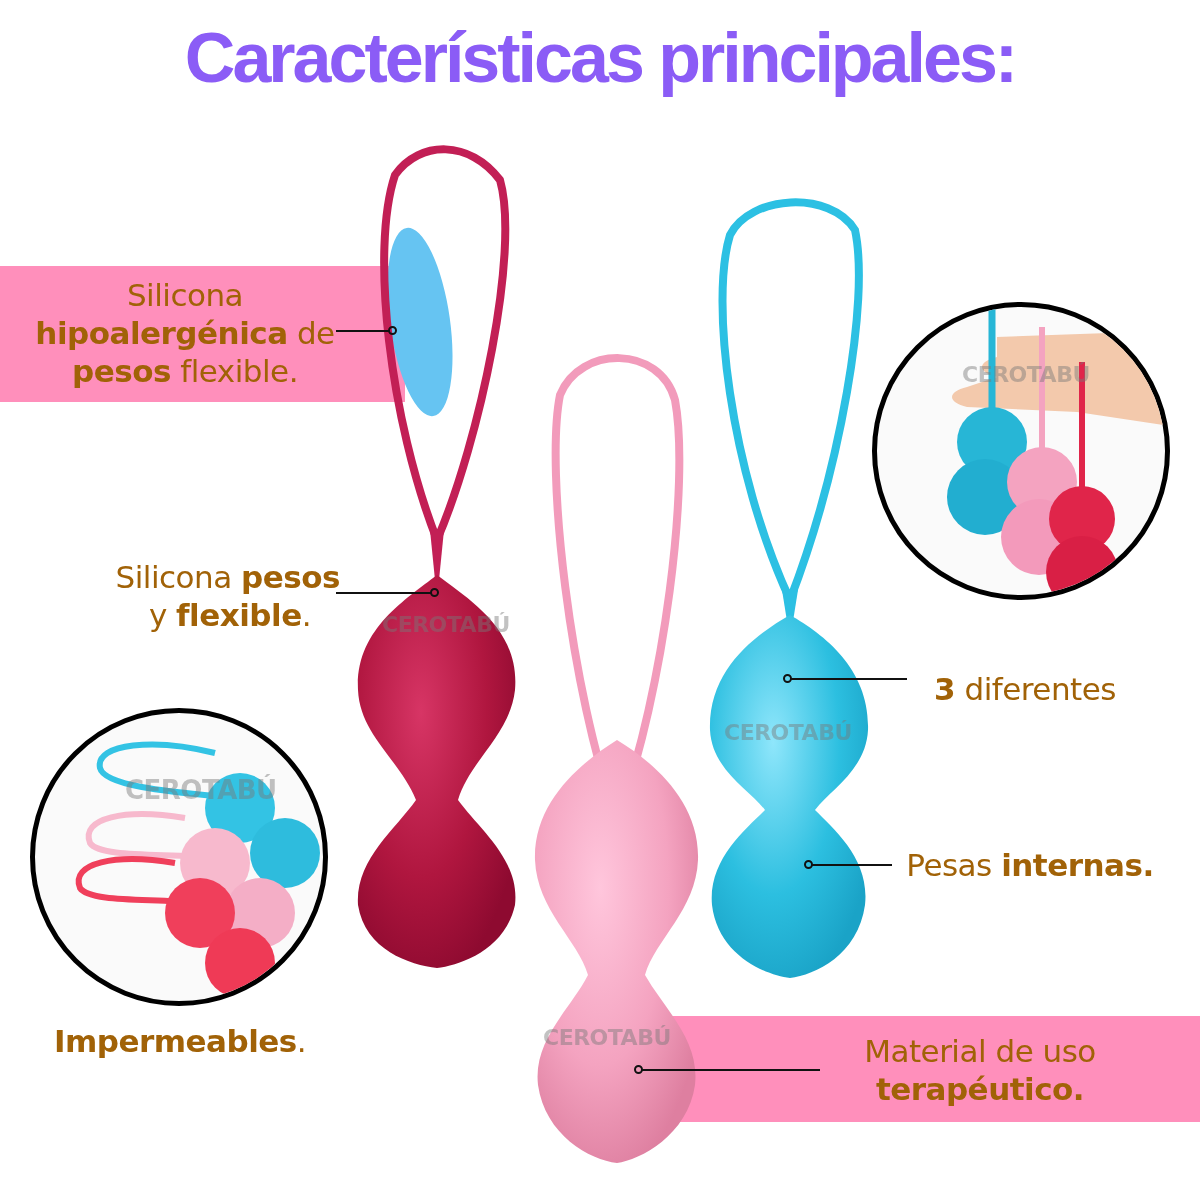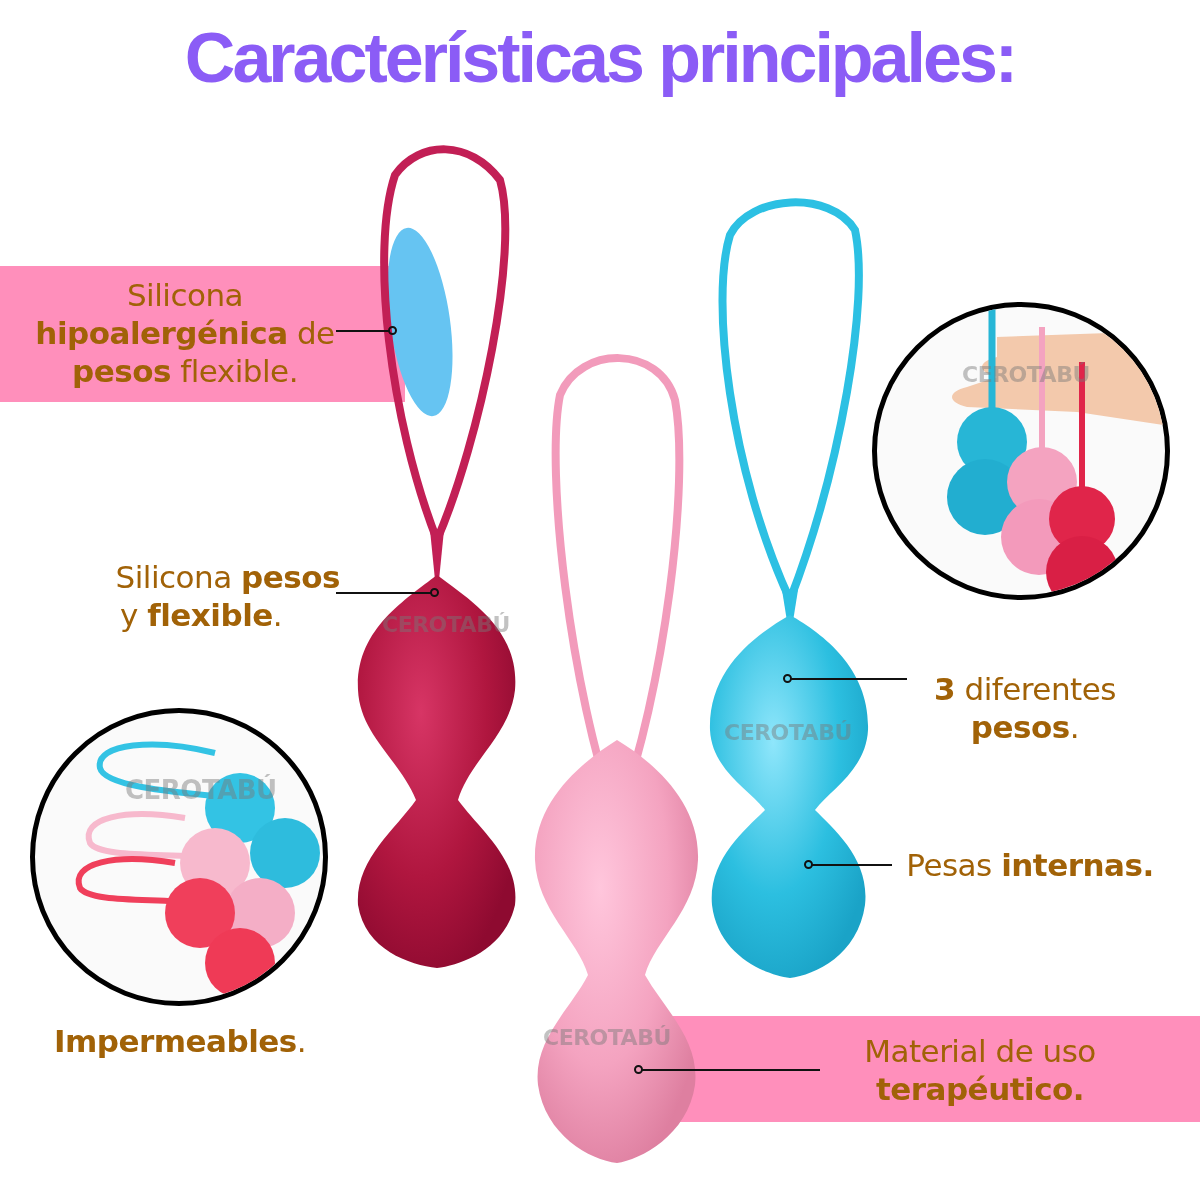--- a/index.html
+++ b/index.html
@@ -72,28 +72,27 @@
 <div class="abs label" style="left:20px; top:276px; width:330px;">
   <div>Silicona</div>
   <div><b>hipoalergénica</b><span> de</span></div>
   <div><b>pesos</b><span> flexible.</span></div>
 </div>
 <div class="abs leader" style="left:336px; top:330px; width:54px;"></div>
 <div class="abs dot" style="left:388px; top:326px;"></div>
 
 <div class="abs label" style="left:80px; top:558px; width:260px; text-align:right;">
   <div><span>Silicona </span><b>pesos</b></div>
-  <div style="text-align:left; padding-left:40px;"><span>y </span><b>flexible</b><span>.</span></div>
+  <div style="text-align:center; padding-left:40px;"><span>y </span><b>flexible</b><span>.</span></div>
 </div>
 <div class="abs leader" style="left:336px; top:592px; width:96px;"></div>
 <div class="abs dot" style="left:430px; top:588px;"></div>
 
 <div class="abs label" style="left:915px; top:670px; width:220px;">
   <div><b>3</b><span> diferentes</span></div>
-  <div><b>pesos</b><span>.</span></div>
 </div>
 <div class="abs dot" style="left:783px; top:674px;"></div>
 <div class="abs leader" style="left:791px; top:678px; width:116px;"></div>
 
 <div class="abs label" style="left:900px; top:846px; width:260px; text-align:center;">
   <span>Pesas </span><b>internas.</b>
 </div>
 <div class="abs dot" style="left:804px; top:860px;"></div>
 <div class="abs leader" style="left:812px; top:864px; width:80px;"></div>
 

